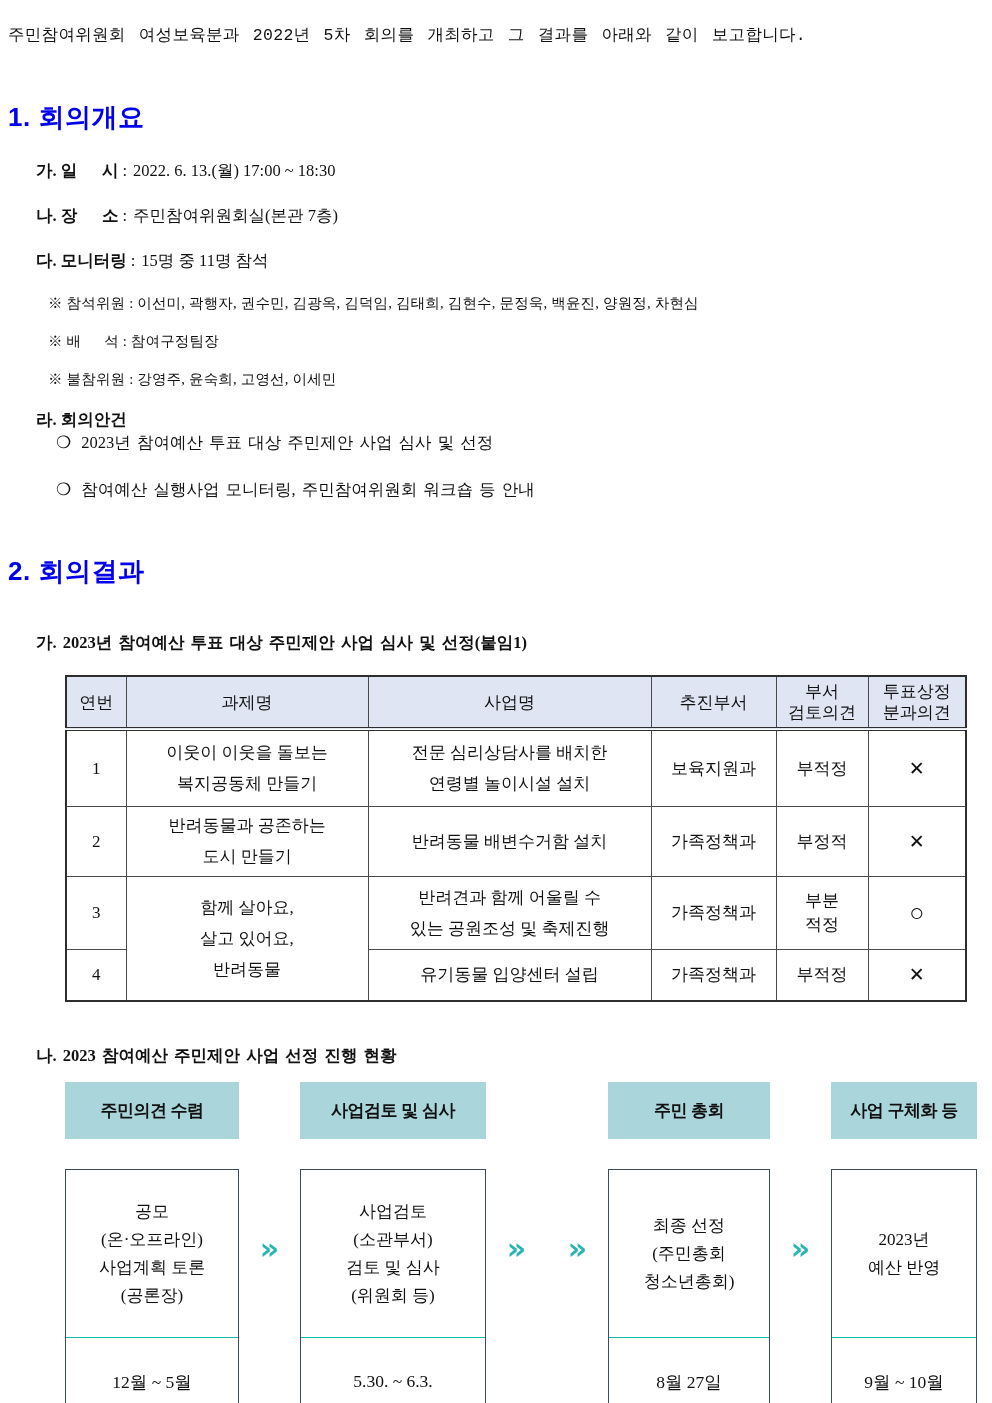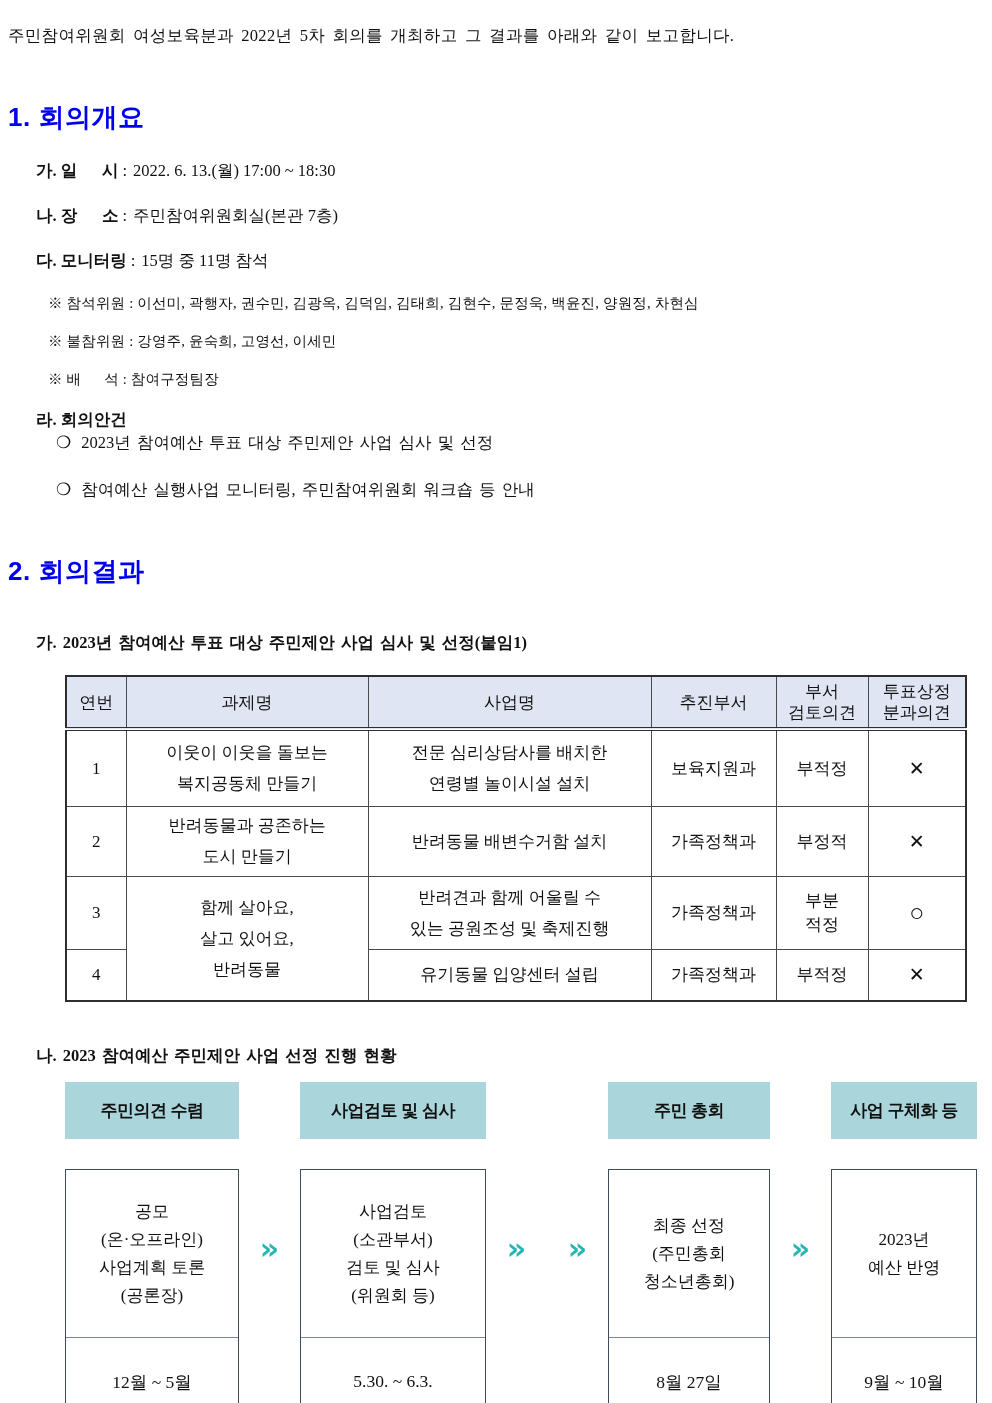--- a/index.html
+++ b/index.html
@@ -4,21 +4,21 @@
 <style>
   html,body{margin:0;padding:0;background:#ffffff;}
   body{
     width:992px;height:1403px;overflow:hidden;
     font-family:"Liberation Serif","DejaVu Serif",serif;
     color:#111;font-size:16.5px;
   }
   .page{padding:24px 26px 0 8px;}
 
   
-  .intro{line-height:24px;word-spacing:3px;letter-spacing:.3px;}
+  .intro{line-height:24px;word-spacing:3px;letter-spacing:.3px;font-family:Liberation Mono, monospace;}
 
   
   .sec-title{
     margin-top:52px;font-size:26px;font-weight:bold;color:#0000ee;
     font-family:"Liberation Sans","DejaVu Sans",sans-serif;letter-spacing:.5px;
   }
 
   
   .kv-list{margin-top:24px;padding-left:28px;}
   .kv-row{margin-bottom:22px;line-height:23px;margin-top:16px;}
@@ -96,22 +96,22 @@
     <div class="kv-row">
       <span class="lbl">나. 장      소</span><span class="colon">:</span><span>주민참여위원회실(본관 7층)</span>
     </div>
     <div class="kv-row">
       <span class="lbl">다. 모니터링</span><span class="colon">:</span><span>15명 중 11명 참석</span>
     </div>
   </div>
 
   <div class="notes">
     <div class="note">※ 참석위원 : 이선미, 곽행자, 권수민, 김광옥, 김덕임, 김태희, 김현수, 문정욱, 백윤진, 양원정, 차현심</div>
+    <div class="note">※ 배      석 : 참여구정팀장</div>
     <div class="note">※ 불참위원 : 강영주, 윤숙희, 고영선, 이세민</div>
-    <div class="note">※ 배      석 : 참여구정팀장</div>
   </div>
 
   <div class="agenda-label">라. 회의안건</div>
 
   <div class="agenda">
     <div class="agenda-item">
       <span class="agenda-bullet">❍</span><span>2023년 참여예산 투표 대상 주민제안 사업 심사 및 선정</span>
     </div>
     <div class="agenda-item">
       <span class="agenda-bullet">❍</span><span>참여예산 실행사업 모니터링, 주민참여위원회 워크숍 등 안내</span>

